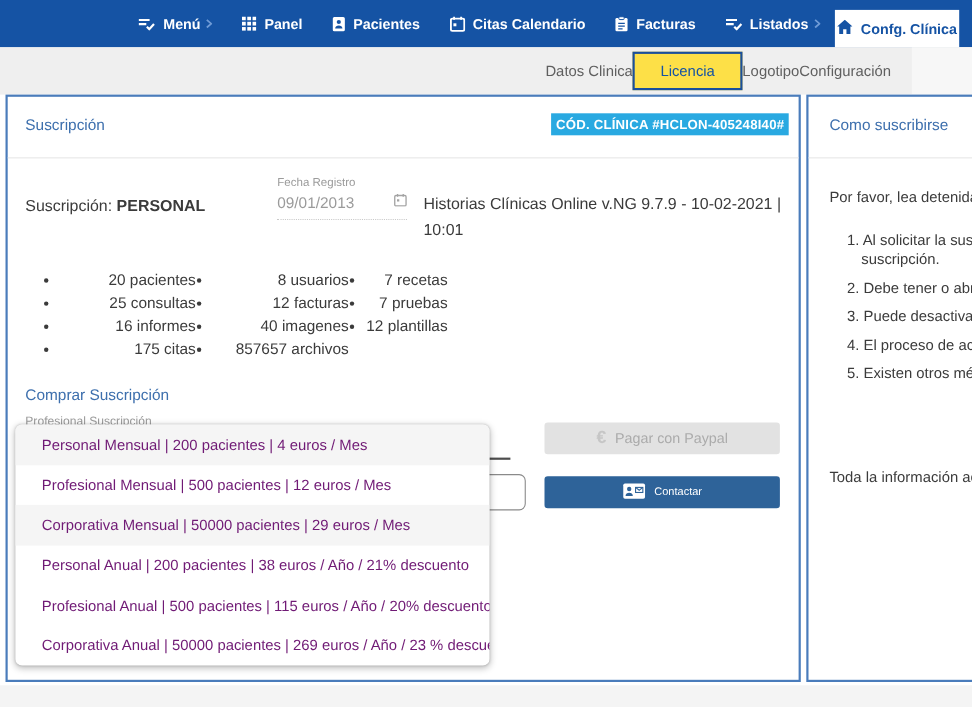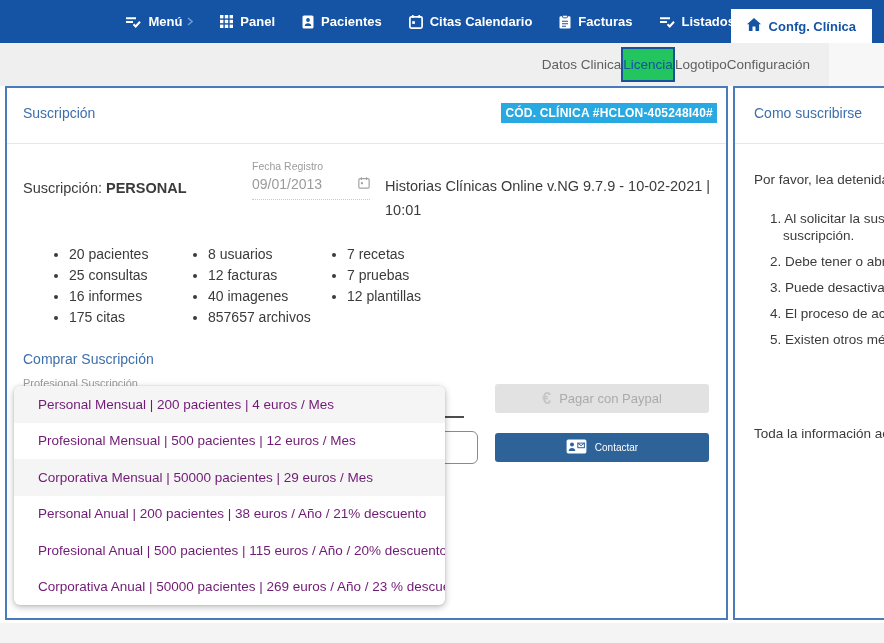--- a/index.html
+++ b/index.html
@@ -7,29 +7,29 @@
     font-family: "Liberation Sans", sans-serif; }
   .screen { position: relative; width: 884px; height: 643px; }
 
   
   .topnav { position: absolute; left: 0; top: 0; width: 884px; height: 43px; background: #1553a4; }
   .nav-items { position: absolute; right: 138px; top: 0; height: 43px; display: flex; align-items: center; gap: 27px; }
   .nav-item { display: flex; align-items: center; gap: 7px; color: #fff; font-size: 13px; font-weight: 600; cursor: pointer; white-space: nowrap; }
   .nav-item svg { display: block; }
   .chev { color: #6f9bd6; display: flex; align-items: center; margin-left: -2px; }
   .nav-active-tab { position: absolute; right: 12px; top: 9px; height: 34px; background: #ffffff;
-    display: flex; align-items: center; gap: 8px; padding: 0 16px; color: #1553a4;
+    display: flex; align-items: center; gap: 8px; padding: 0 2px; color: #1553a4;
     font-size: 13px; font-weight: 600; cursor: pointer; white-space: nowrap; }
 
   
   .tabbar { position: absolute; left: 0; top: 43px; width: 884px; height: 43px; background: #efefef; }
   .tabbar-light { position: absolute; right: 0; top: 0; width: 55px; height: 43px; background: #f7f7f7; }
   .tabs { position: absolute; right: 74px; top: 0; height: 43px; display: flex; align-items: center; }
   .tab { color: #5f5f5f; font-size: 13.5px; cursor: pointer; white-space: nowrap; }
-  .tab.active { color: #1553a4; border: 2px solid #1a4f9c; padding: 8px 0; background: #22c55e; }
+  .tab.active { color: #1553a4; border: 2px solid #1a4f9c; padding: 8px 23px; background: #fde047; }
 
   
   .panel { position: absolute; background: #fff; border: 2px solid #4a7cbb; }
   .main-panel { left: 5px; top: 86px; width: 723px; height: 534px; }
   .side-panel { left: 733px; top: 86px; width: 170px; height: 534px; }
   .panel h2 { font-size: 14px; font-weight: 400; color: #3d6fad; }
   .divider { position: absolute; left: 0; right: 0; top: 55px; height: 1px; background: #e7e7e7; }
 
   .panel-title { position: absolute; left: 16px; top: 17px; }
   .clinic-code { position: absolute; right: 9px; top: 15px; background: #29a9e1; color: #fff;
@@ -40,21 +40,21 @@
 
   .date-field { position: absolute; left: 245px; top: 72px; width: 118px; }
   .date-label { font-size: 10.5px; color: #9b9b9b; }
   .date-row { display: flex; align-items: center; justify-content: space-between;
     border-bottom: 1.5px dotted #c9c9c9; padding: 3px 0 6px 0; }
   .date-value { font-size: 14px; color: #9b9b9b; }
 
   .version-info { position: absolute; left: 378px; top: 86px; width: 334px;
     font-size: 14.5px; color: #3b3b3b; line-height: 24px; }
 
-  .features { position: absolute; left: 46px; top: 156px; display: flex; }
+  .features { position: absolute; left: 32px; top: 156px; display: flex; text-align: right; }
   .features ul { list-style: disc; padding-left: 16px; }
   .features li { font-size: 14px; color: #3b3b3b; line-height: 21px; }
   .fcol-1 { width: 139px; } .fcol-2 { width: 139px; }
 
   .buy-title { position: absolute; left: 16px; top: 263px; }
   .select-label { position: absolute; left: 16px; top: 289px; font-size: 11px; color: #9b9b9b; z-index: 1; }
   .select-underline { position: absolute; left: 16px; top: 312px; width: 441px; height: 18px;
     border-bottom: 2px solid #4d4d4d; z-index: 1; }
   .coupon-input { position: absolute; left: 330px; top: 343px; width: 141px; height: 33px;
     border: 1.5px solid #8a8a8a; border-radius: 6px; background: #fff; z-index: 2; }

